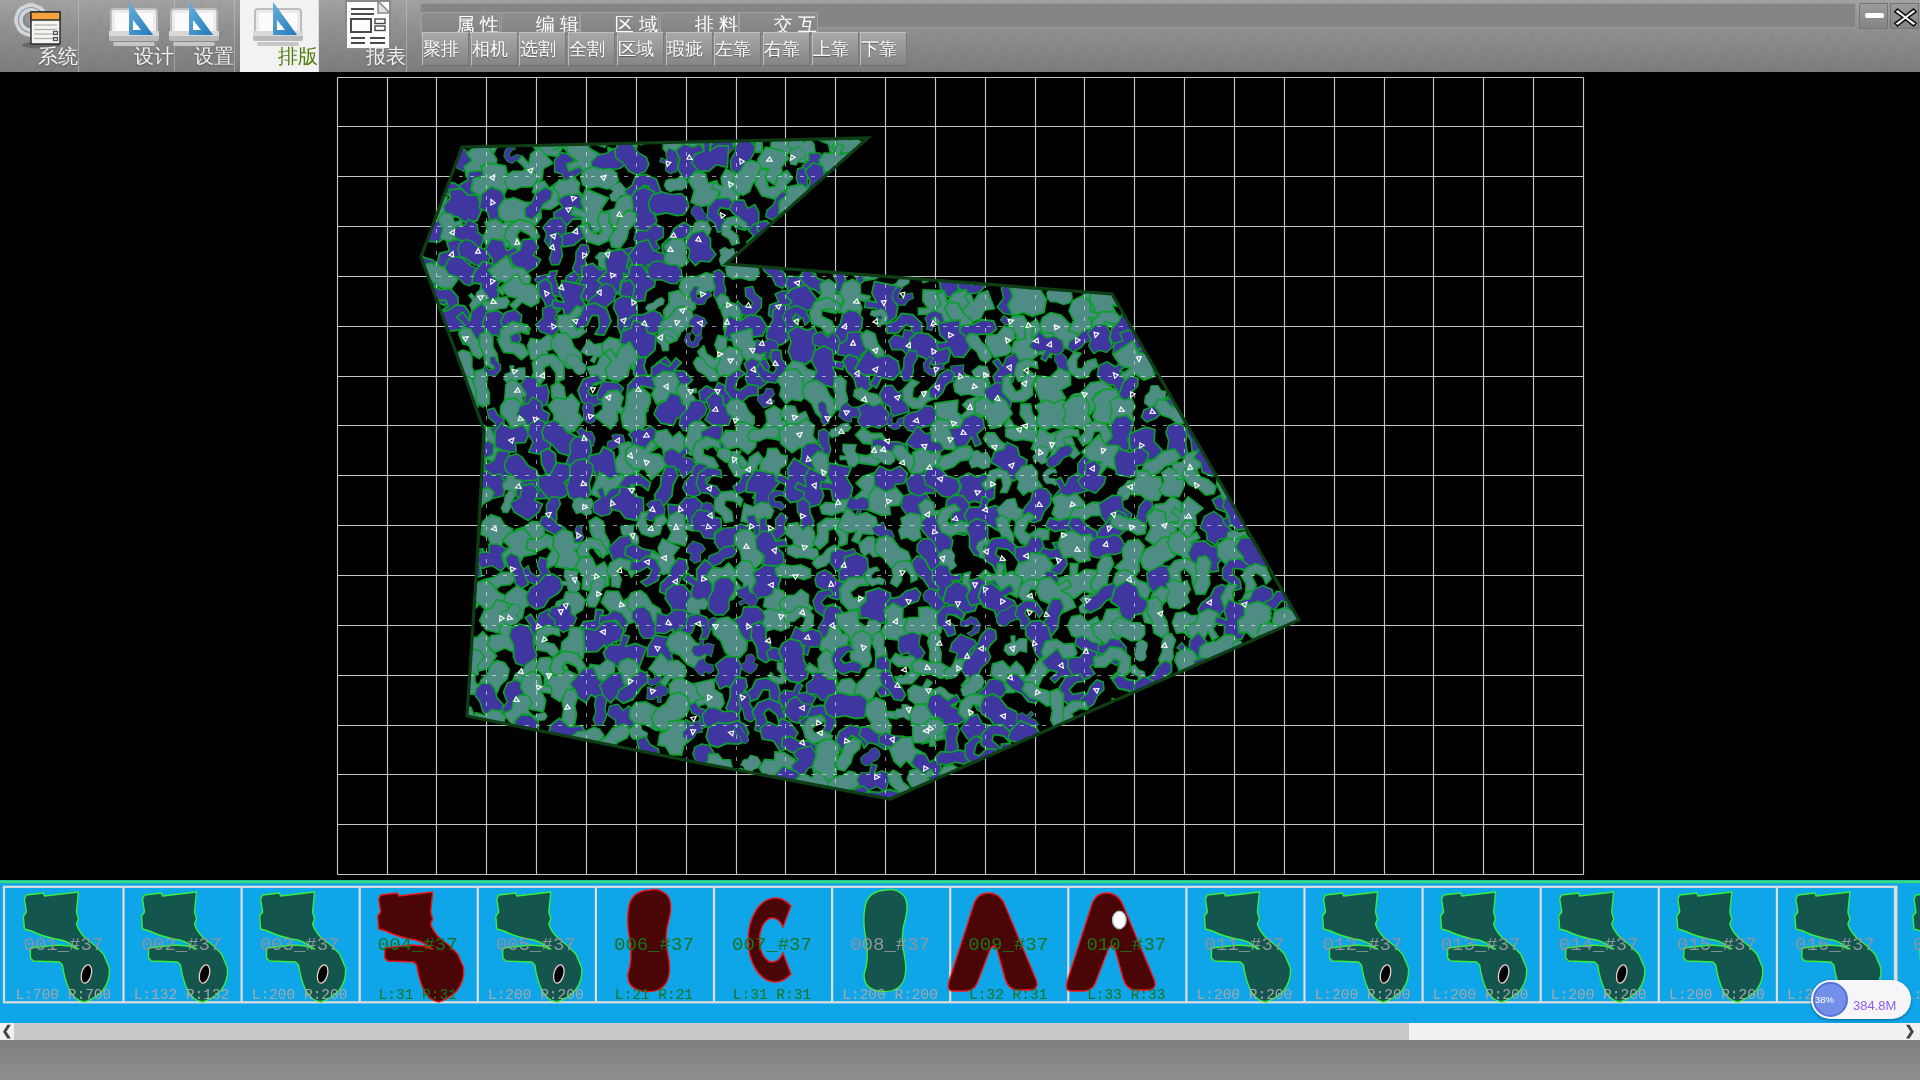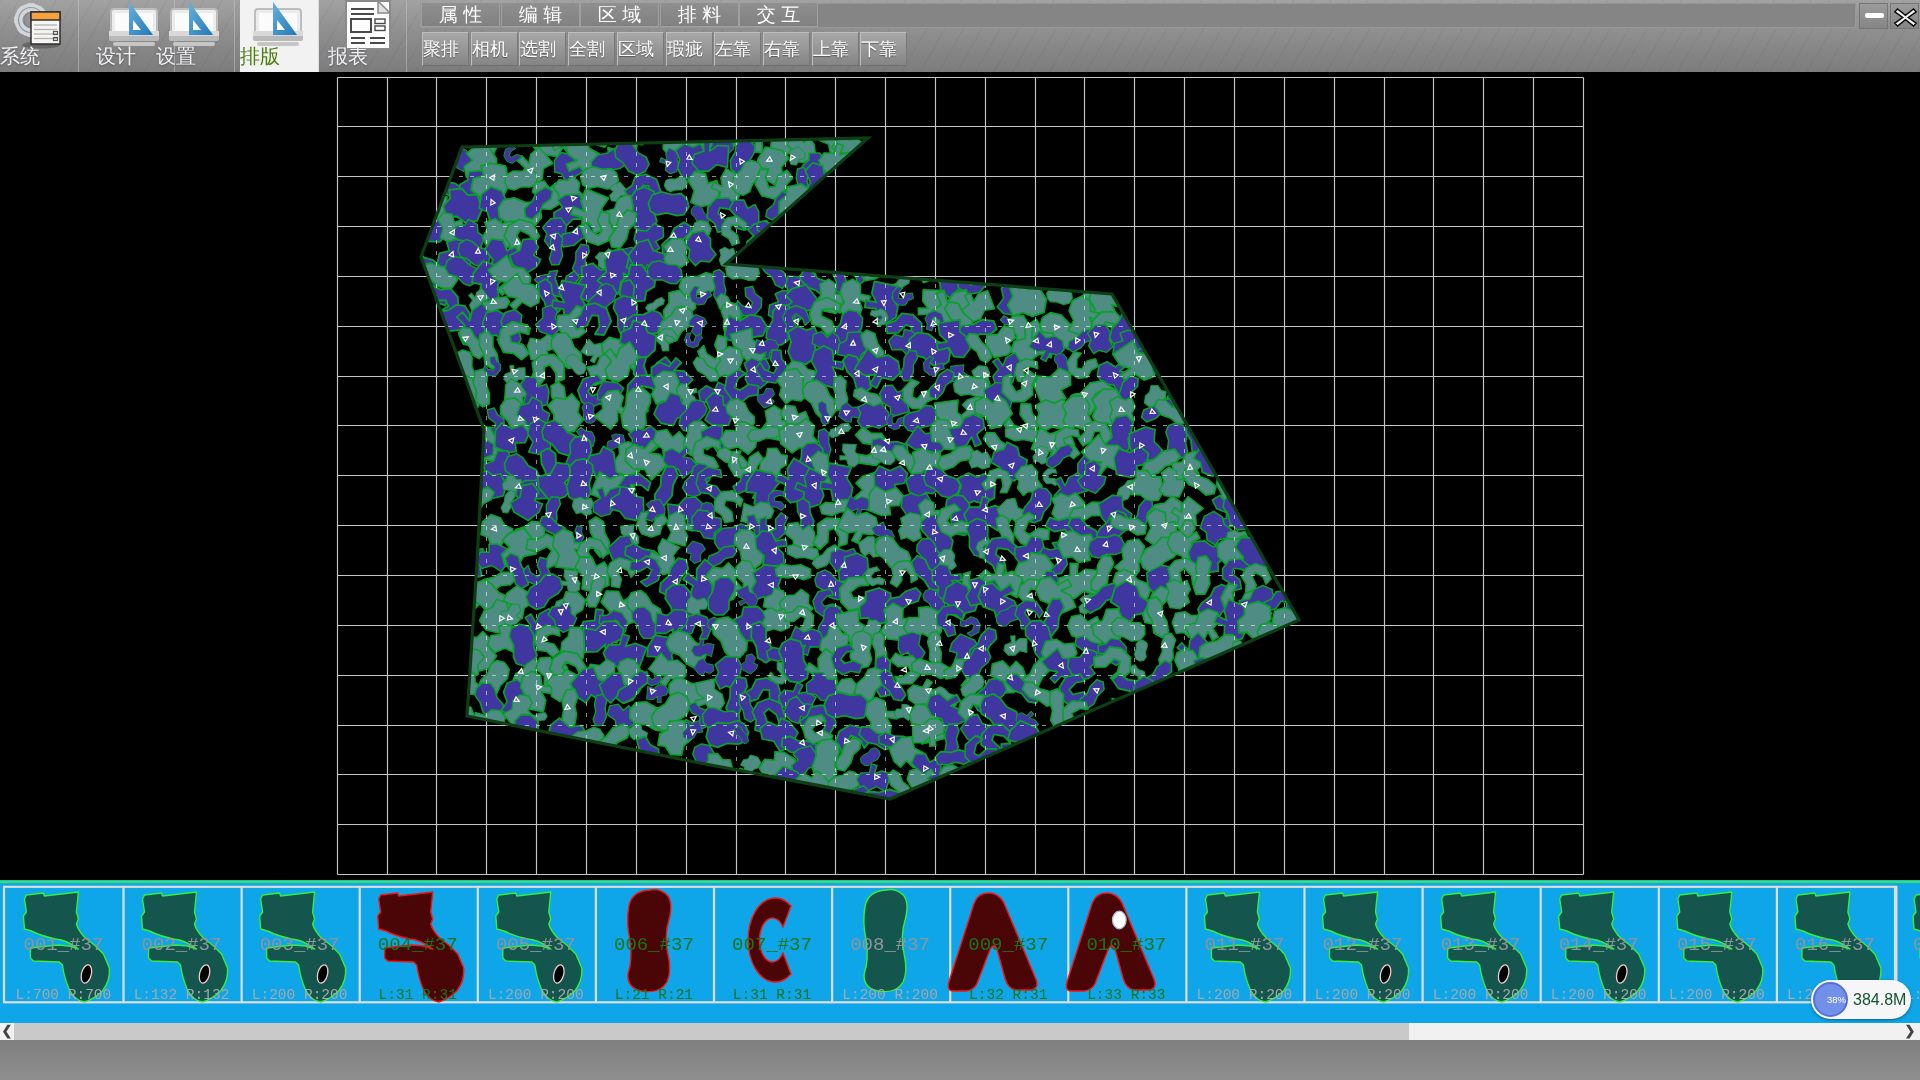--- a/index.html
+++ b/index.html
@@ -1,42 +1,42 @@
 <!DOCTYPE html>
 <html><head><meta charset="utf-8">
 <style>
 *{margin:0;padding:0;box-sizing:border-box}
 html,body{width:1920px;height:1080px;overflow:hidden;background:#000;font-family:"Liberation Sans",sans-serif}
 #toolbar{position:absolute;left:0;top:0;width:1920px;height:72px;
  background:linear-gradient(#a2a2a2,#8e8e8e 45%,#7c7c7c);}
 #toolbar .hatch{position:absolute;inset:0;
  background:repeating-linear-gradient(120deg,rgba(55,55,55,0.055) 0 1.5px,transparent 1.5px 16px);}
-.bigbtn{position:absolute;top:0;width:79px;height:72px;text-align:left;border-right:1px solid rgba(200,200,200,0.5)}
+.bigbtn{position:absolute;top:0;width:79px;height:72px;text-align:right;border-right:1px solid rgba(200,200,200,0.5)}
 .bigbtn .lbl{position:absolute;bottom:2px;width:100%;font-size:20px;color:#f2f2f4;text-shadow:0 1px 2px rgba(80,80,90,.8)}
 .bigbtn.sel{background:#f2f2f2}
 .bigbtn.sel .lbl{color:#4d7c0f;text-shadow:none}
 .tabrow{position:absolute;left:420px;top:3px;width:1436px;height:25px;background:#858585;border:1px solid rgba(165,165,165,.55)}
-.tab{position:absolute;top:2px;width:79px;height:25px;background:linear-gradient(#8f8f8f,#818181);
- border:1px solid #a0a0a0;color:#fff;font-size:19px;text-align:center;line-height:24px;letter-spacing:0}
+.tab{position:absolute;top:12px;width:79px;height:25px;background:linear-gradient(#8f8f8f,#818181);
+ border:1px solid #a0a0a0;color:#fff;font-size:19px;text-align:right;line-height:24px;letter-spacing:0}
 .sbtn{position:absolute;top:32px;width:47px;height:34px;background:linear-gradient(#a8a8a8,#858585);
  border:1px solid #bdbdbd;border-bottom-color:#6e6e6e;border-right-color:#787878;
  color:#fff;font-size:18px;text-align:left;line-height:32px;text-shadow:0 1px 1px rgba(60,60,60,.7)}
 #canvas{position:absolute;left:0;top:72px;width:1920px;height:808px;background:#000}
 #strip{position:absolute;left:0;top:880px;width:1920px;height:200px;background:#0ea5e9}
 .tname{font-family:"Liberation Mono",monospace;font-size:19px;text-anchor:middle}
 .tlr{font-family:"Liberation Mono",monospace;font-size:14.5px;text-anchor:middle}
 #scroll{position:absolute;left:0;top:1023px;width:1920px;height:17px;background:#f1f1f1}
 #scroll .thumb{position:absolute;left:14px;top:0;width:1395px;height:17px;background:#c9c9c9}
 #scroll .lbtn{position:absolute;left:0;top:0;width:14px;height:17px;background:#f1f1f1;color:#444;font-size:13px;font-weight:bold;line-height:16px;text-align:center}
 #scroll .rbtn{position:absolute;right:2px;top:0;width:16px;height:17px;color:#444;font-size:13px;font-weight:bold;line-height:16px;text-align:center}
 #footer{position:absolute;left:0;top:1040px;width:1920px;height:40px;background:linear-gradient(#7f7f7f,#8e8e8e)}
 #badge{position:absolute;left:1811px;top:980px;width:100px;height:39px;background:#f6f6f8;border-radius:20px;box-shadow:0 1px 3px rgba(0,0,0,.4)}
 #badge .circ{position:absolute;left:2px;top:2px;width:35px;height:35px;border-radius:50%;background:#7290ea;border:2px solid #5570d8;
- color:#fff;font-size:9.5px;text-align:right;line-height:31px}
-#badge .mem{position:absolute;left:42px;top:11px;font-size:16px;color:#14532d}
+ color:#fff;font-size:9.5px;text-align:left;line-height:31px}
+#badge .mem{position:absolute;left:42px;top:18px;font-size:13px;color:#8b5cf6}
 .winbtn{position:absolute;top:3px;height:26px;background:linear-gradient(#9b9b9b,#858585);border:1px solid #757575}
 </style></head>
 <body>
 <div id="canvas">
 <svg width="1920" height="808" viewBox="0 72 1920 808">
 <defs>
 <path id="tA" d="M-7,-16 L-11,-11 L-10,-3 L-12,6 L-9,14 L-2,17 L5,15 L8,9 L6,1 L8,-8 L7,-14 L0,-18 Z" stroke="#0ba02c" stroke-width="1.45" stroke-linejoin="round"></path>
         <path id="tB" d="M-12,-14 L7,-16 L6,-6 L13,0 L14,9 L8,16 L0,15 L-4,7 L-13,9 L-14,3 L-5,2 L-11,-4 Z" stroke="#0ba02c" stroke-width="1.45" stroke-linejoin="round"></path>
         <path id="tC" d="M10,-13 L-2,-16 L-11,-10 L-13,0 L-9,8 L-1,9 L5,14 L11,9 L6,2 L-3,0 L-4,-5 L4,-8 L11,-6 Z" stroke="#0ba02c" stroke-width="1.45" stroke-linejoin="round"></path>
         <path id="tD" d="M-12,-11 L2,-15 L10,-12 L8,-2 L14,6 L9,14 L0,13 L-3,5 L-10,8 L-13,1 Z" stroke="#0ba02c" stroke-width="1.45" stroke-linejoin="round"></path>

